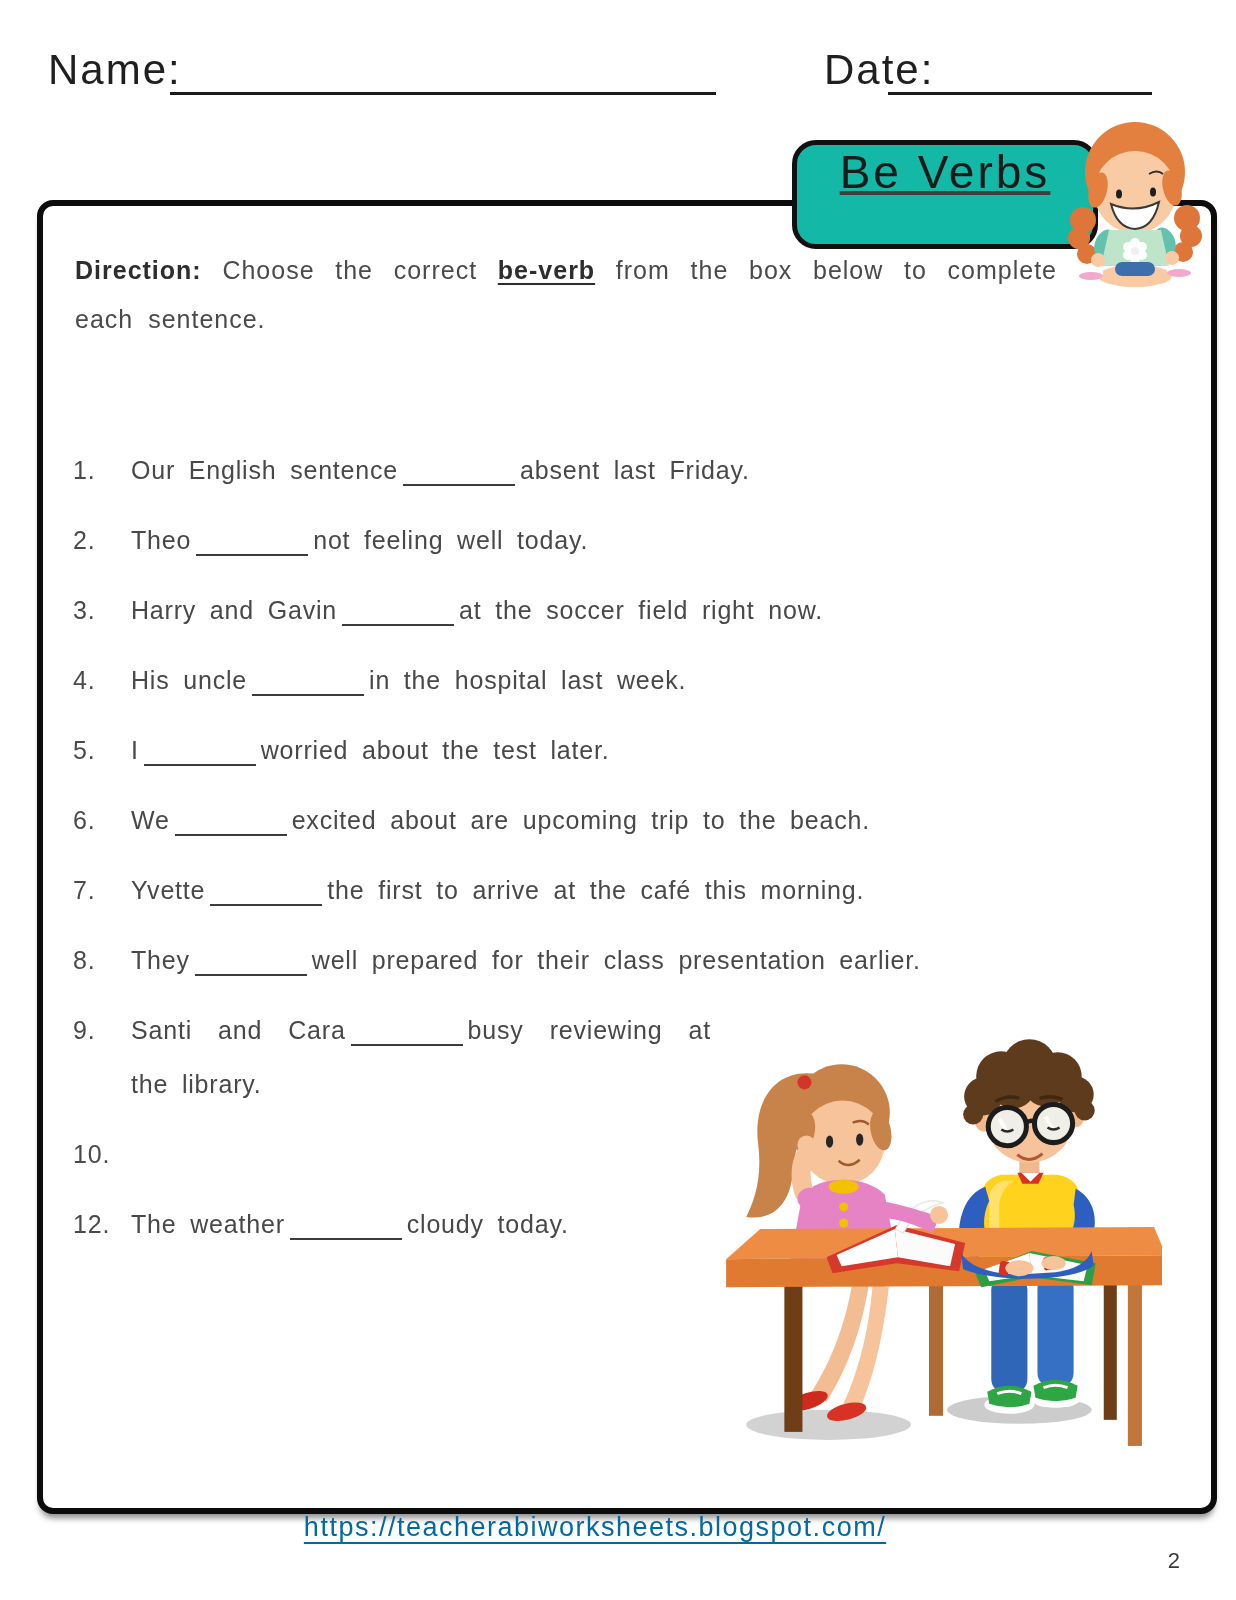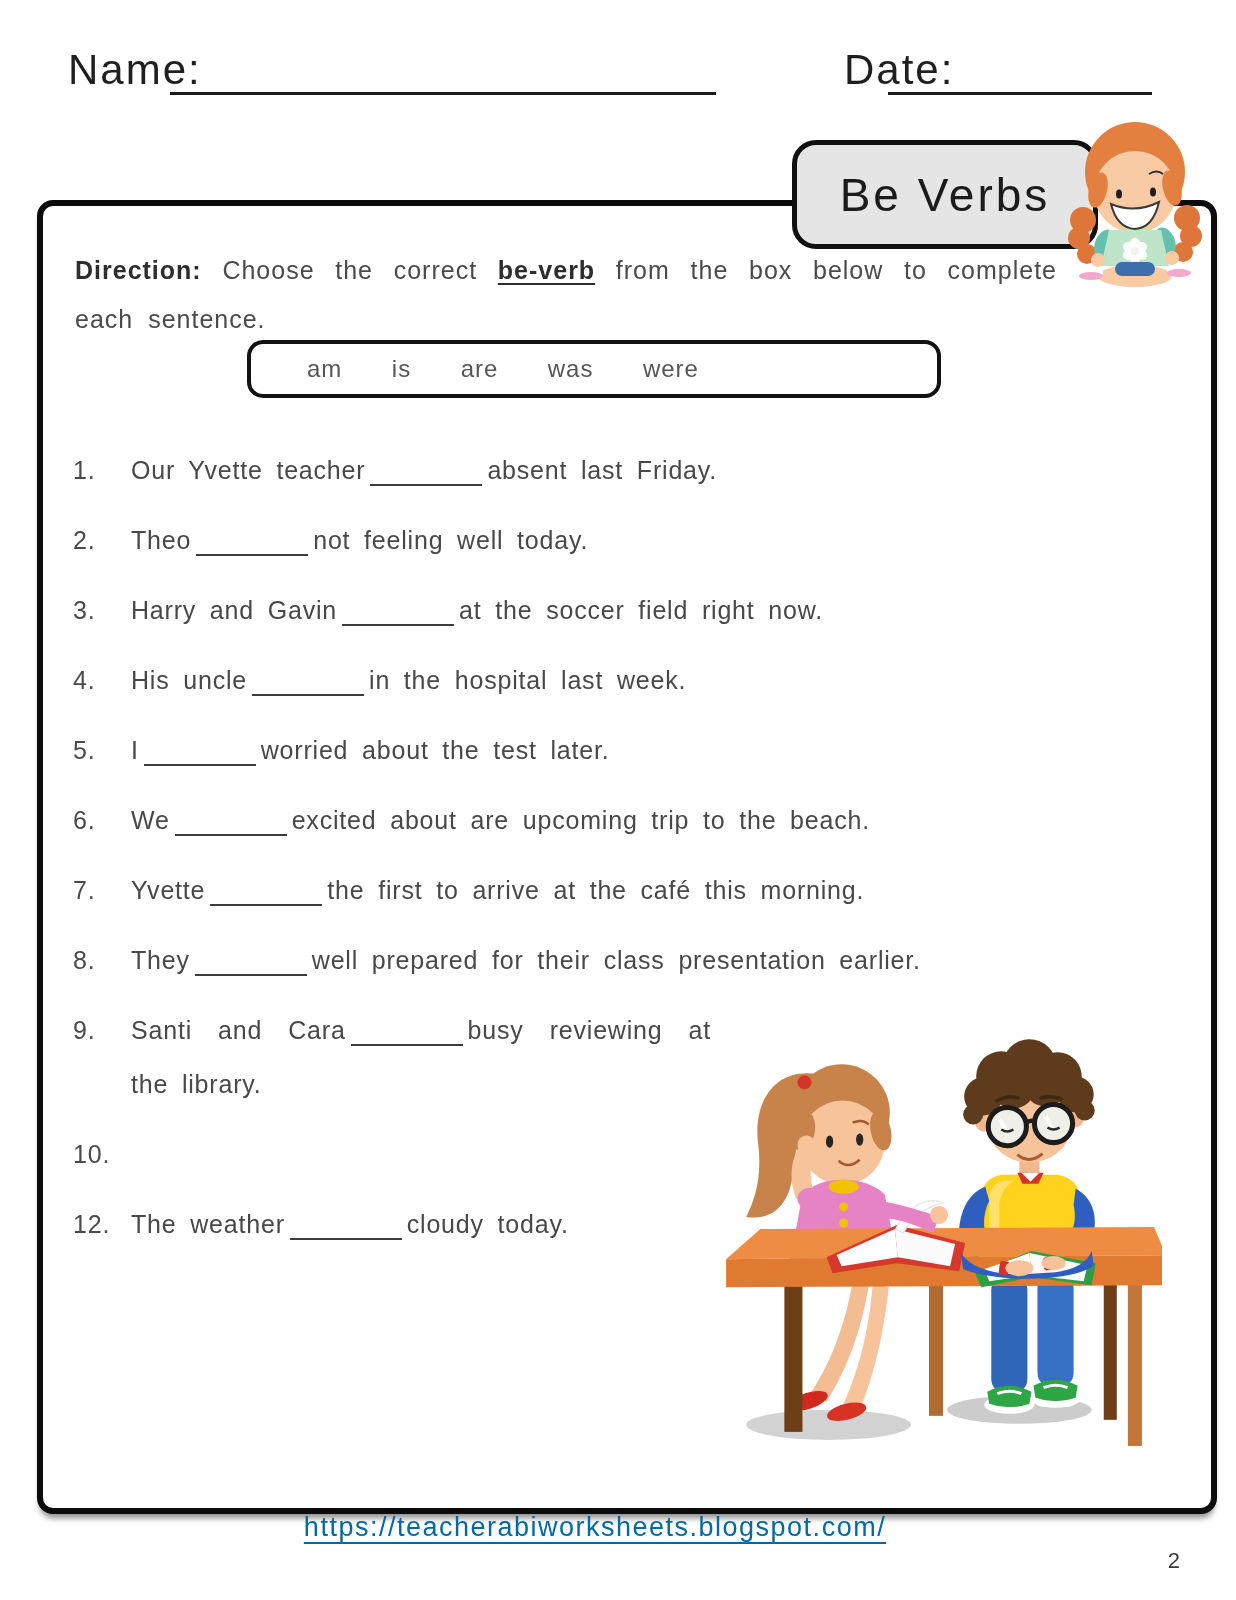--- a/index.html
+++ b/index.html
@@ -1,37 +1,37 @@
 <!DOCTYPE html>
 <html><head>
 <meta charset="utf-8">
 <style>
   html,body{margin:0;padding:0;}
   body{
     width:1236px;height:1600px;position:relative;background:#ffffff;
     font-family:"Liberation Sans", sans-serif;color:#3f3f3f;overflow:hidden;
   }
   
-  .hdr-label{position:absolute;font-size:42px;color:#1f1f1f;letter-spacing:2px;margin-left:20px;}
+  .hdr-label{position:absolute;font-size:42px;color:#1f1f1f;letter-spacing:2px;}
   #name-label{left:48px;top:46px;}
   #date-label{left:824px;top:46px;}
   .hdr-line{position:absolute;height:3px;background:#1a1a1a;}
   #name-line{left:170px;top:92px;width:546px;}
   #date-line{left:888px;top:92px;width:264px;}
 
   
   .worksheet{
     position:absolute;left:37px;top:200px;width:1168px;height:1302px;
     border:6px solid #0c0c0c;border-radius:16px;background:#ffffff;
     box-shadow:0 7px 6px -3px rgba(0,0,0,0.45);
   }
   .titlebox{
     position:absolute;left:792px;top:140px;width:296px;height:99px;
-    background:#e5e5e5;border:5px solid #101010;border-radius:24px;
-    display:flex;align-items:center;justify-content:center;z-index:3;
+    background:#14b8a6;border:5px solid #101010;border-radius:24px;
+    display:flex;justify-content:center;z-index:3;text-decoration:underline;
   }
   .titlebox span{font-size:46px;letter-spacing:3px;color:#1b1b1b;}
   #mascot{position:absolute;left:1064px;top:116px;width:142px;height:172px;z-index:4;}
 
   
   .direction{
     position:absolute;left:32px;top:40px;width:982px;
     font-size:25px;line-height:1.96;letter-spacing:1px;word-spacing:7px;
     color:#4a4a4a;text-align:justify;
   }
@@ -83,35 +83,26 @@
 
 <div class="worksheet">
 
   <div class="direction">
     <b>Direction:</b>
     <span>Choose the correct</span>
     <span class="term">be-verb</span>
     <span>from the box below to complete each sentence.</span>
   </div>
 
-  <div class="wordbox">
-    <div class="words">
-      <span>am</span>
-      <span>is</span>
-      <span>are</span>
-      <span>was</span>
-      <span>were</span>
-    </div>
-  </div>
 
   <div class="items">
     <div class="item">
       <span class="num">1.</span>
       <span class="sentence">
-        <span>Our Yvette teacher</span><span class="blank"></span><span>absent last Friday.</span>
+        <span>Our English sentence</span><span class="blank"></span><span>absent last Friday.</span>
       </span>
     </div>
     <div class="item">
       <span class="num">2.</span>
       <span class="sentence">
         <span>Theo</span><span class="blank"></span><span>not feeling well today.</span>
       </span>
     </div>
     <div class="item">
       <span class="num">3.</span>

